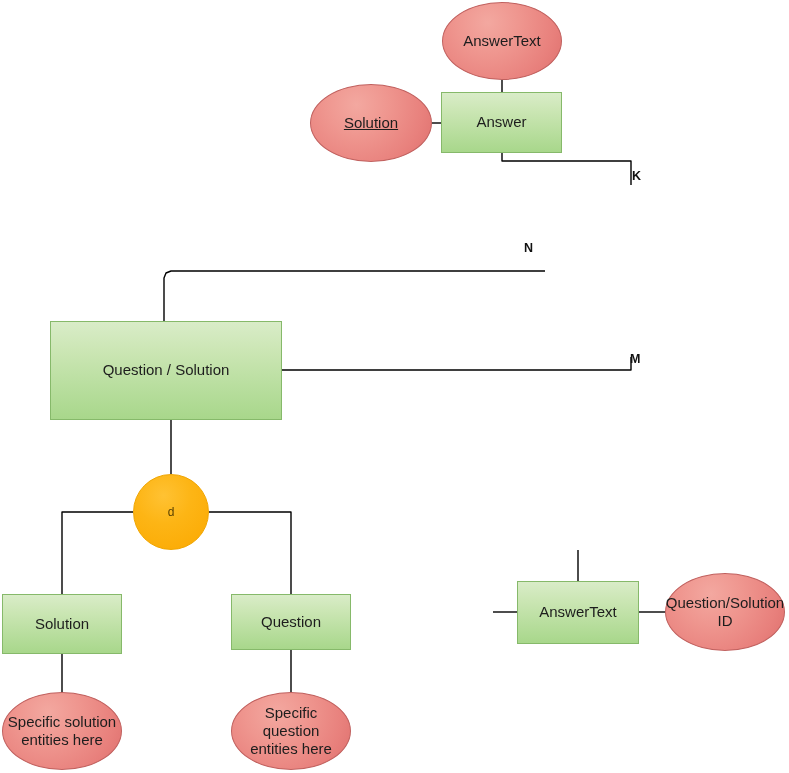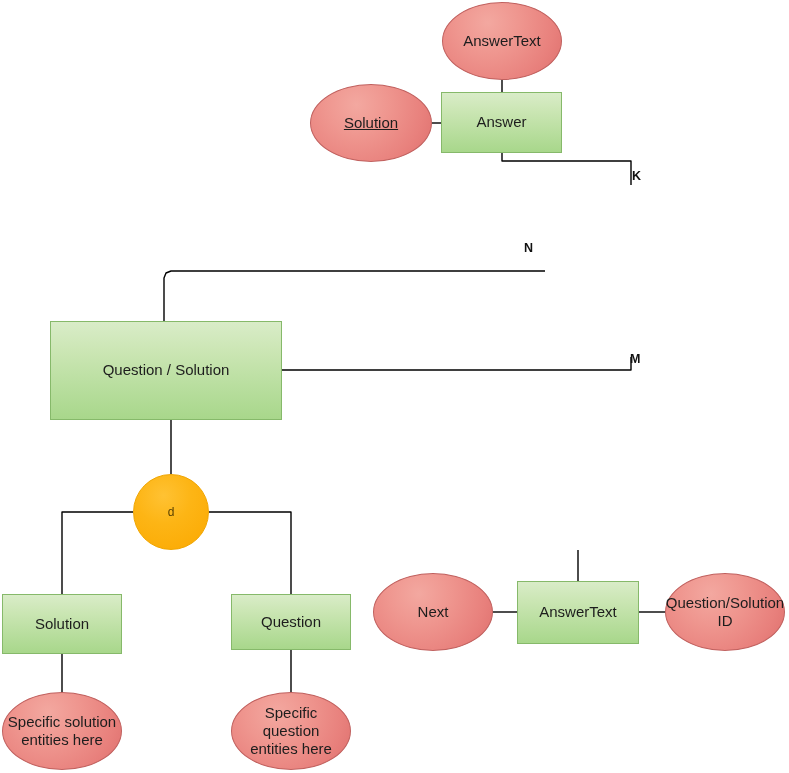--- a/index.html
+++ b/index.html
@@ -141,23 +141,20 @@
     <span class="label">Specific solution
 entities here</span>
   </div>
 
   <div class="node attribute" style="left: 231px; top: 692px; width: 120px; height: 78px;">
     <span class="label">Specific question
 entities here</span>
   </div>
 
 
-  <div class="node attribute" style="left: 373px; top: 573px; width: 120px; height: 78px;">
-    <span class="label">Next</span>
-  </div>
 
   <div class="node entity" style="left: 517px; top: 581px; width: 122px; height: 63px;">
     <span class="label">AnswerText</span>
   </div>
 
   <div class="node attribute" style="left: 665px; top: 573px; width: 120px; height: 78px;">
     <span class="label">Question/Solution ID</span>
   </div>
 
 <div class="card-label" style="left: 632px; top: 169px;">K</div>

